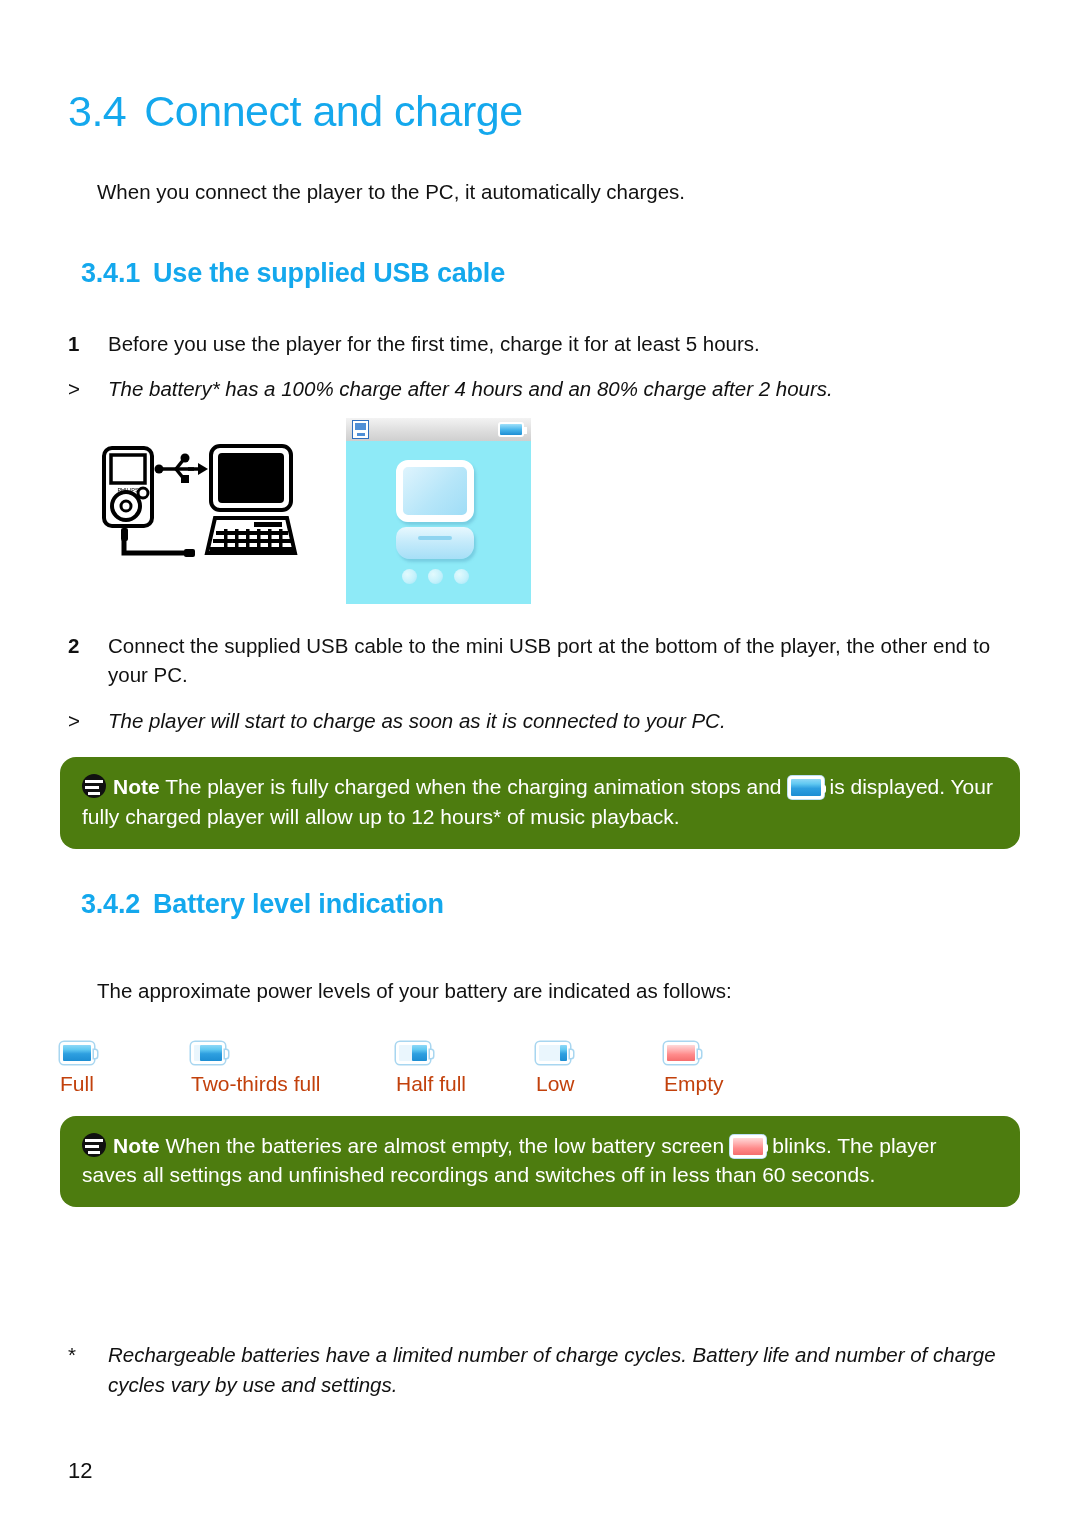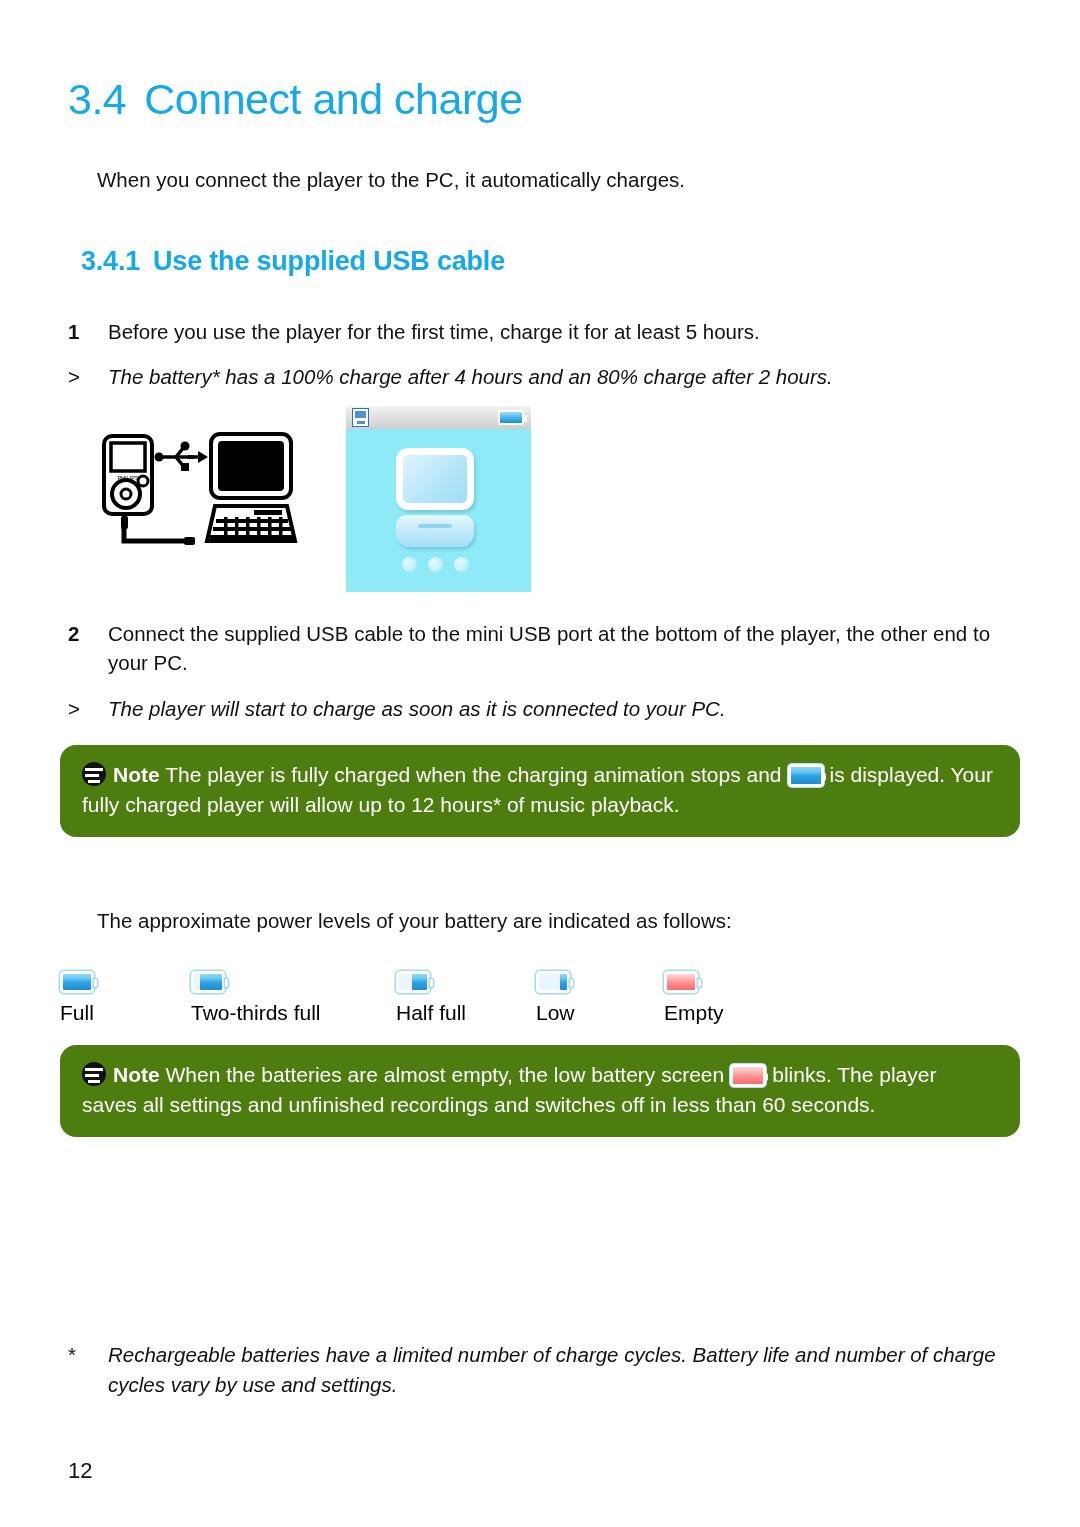--- a/index.html
+++ b/index.html
@@ -13,21 +13,21 @@
     font-family: "Liberation Sans", sans-serif;
     color: #000000;
     position: relative;
     overflow: hidden;
   }
   .page {
     position: relative;
     width: 1080px;
     height: 1297px;
     box-sizing: border-box;
-    padding: 4px 60px;
+    padding: 16px 60px;
   }
 
   
   .h1 {
     color: #14A8ED;
     font-size: 43px;
     font-weight: 400;
     letter-spacing: -0.5px;
     margin: 0;
     padding: 72px 0 0 8px;
@@ -149,21 +149,21 @@
     position: relative;
     height: 30px;
     padding-left: 8px;
   }
   .batt-row .slot { position: absolute; top: 0; }
   .lbl-row {
     position: relative;
     height: 30px;
     padding-left: 8px;
     font-size: 21px;
-    color: #000000;
+    color: #c2410c;
   }
   .lbl-row .slot { position: absolute; top: 0; white-space: nowrap; }
 
   .batt-big {
     width: 34px;
     height: 22px;
     border: 3px solid #ffffff;
     box-shadow: 0 0 0 1.5px #a8d6f0;
     border-radius: 4px;
     box-sizing: border-box;
@@ -421,20 +421,23 @@
 
   <div style="height:22px"></div>
 
   <div class="note">
     <span class="note-icon"><i></i><i></i><i></i></span><span class="note-word">Note</span>
     <span>The player is fully charged when the charging animation stops and</span><span class="batt batt-inline"><span class="cell fill-blue" style="right:0"></span><span class="cap"></span></span><span>is displayed. Your fully charged player will allow up to 12 hours* of music playback.</span>
   </div>
 
   <div style="height:26px"></div>
 
+  <h2 class="h2">
+    <span class="num">3.4.2</span><span>Battery level indication</span>
+  </h2>
 
   <div style="height:24px"></div>
 
   <p class="para">The approximate power levels of your battery are indicated as follows:</p>
 
   <div style="height:16px"></div>
 
   <div class="batt-row">
     <div class="slot" style="left:0px">
         <div class="batt-big">

